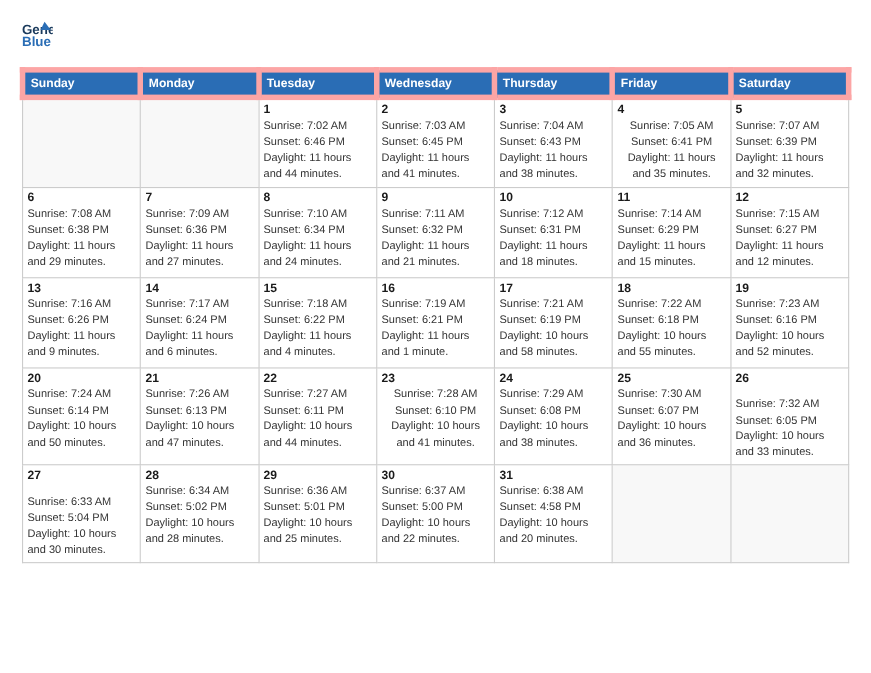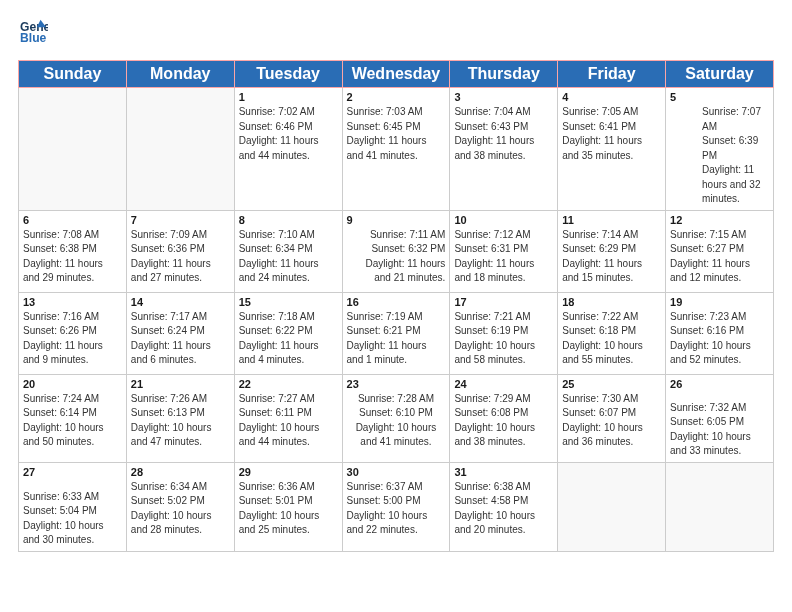--- a/index.html
+++ b/index.html
@@ -46,25 +46,25 @@
       margin-top: 2px;
     }
     .calendar {
       width: 100%;
       border-collapse: collapse;
       table-layout: fixed;
     }
     .calendar th {
       background: #2a6db5;
       color: #fff;
-      font-size: 16px;
+      font-size: 11px;
       font-weight: bold;
       padding: 4px 5px;
-      text-align: center;
-      border: 1px solid #fca5a5;
+      text-align: left;
+      border: 5px solid #fca5a5;
     }
     .calendar td {
       border: 1px solid #ccc;
       vertical-align: top;
       padding: 3px 4px;
       font-size: 9px;
       color: #333;
       height: 82px;
       background: #fff;
     }
@@ -132,27 +132,27 @@
 Daylight: 11 hours and 41 minutes.</div>
           </td>
           <td>
             <div class="day-num">3</div>
             <div class="day-info" style="white-space: pre-line;">Sunrise: 7:04 AM
 Sunset: 6:43 PM
 Daylight: 11 hours and 38 minutes.</div>
           </td>
           <td>
             <div class="day-num">4</div>
-            <div class="day-info" style="white-space: pre-line;">Sunrise: 7:05 AM
+            <div class="day-info" style="white-space: pre-line; text-align: center;">Sunrise: 7:05 AM
 Sunset: 6:41 PM
 Daylight: 11 hours and 35 minutes.</div>
           </td>
           <td>
             <div class="day-num">5</div>
-            <div class="day-info" style="white-space: pre-line; margin-left: 32px;">Sunrise: 7:07 AM
+            <div class="day-info" style="white-space: pre-line;">Sunrise: 7:07 AM
 Sunset: 6:39 PM
 Daylight: 11 hours and 32 minutes.</div>
           </td>
         </tr>
         <tr>
           <td>
             <div class="day-num">6</div>
             <div class="day-info" style="white-space: pre-line;">Sunrise: 7:08 AM
 Sunset: 6:38 PM
 Daylight: 11 hours and 29 minutes.</div>
@@ -164,21 +164,21 @@
 Daylight: 11 hours and 27 minutes.</div>
           </td>
           <td>
             <div class="day-num">8</div>
             <div class="day-info" style="white-space: pre-line;">Sunrise: 7:10 AM
 Sunset: 6:34 PM
 Daylight: 11 hours and 24 minutes.</div>
           </td>
           <td>
             <div class="day-num">9</div>
-            <div class="day-info" style="white-space: pre-line; text-align: right;">Sunrise: 7:11 AM
+            <div class="day-info" style="white-space: pre-line;">Sunrise: 7:11 AM
 Sunset: 6:32 PM
 Daylight: 11 hours and 21 minutes.</div>
           </td>
           <td>
             <div class="day-num">10</div>
             <div class="day-info" style="white-space: pre-line;">Sunrise: 7:12 AM
 Sunset: 6:31 PM
 Daylight: 11 hours and 18 minutes.</div>
           </td>
           <td>

